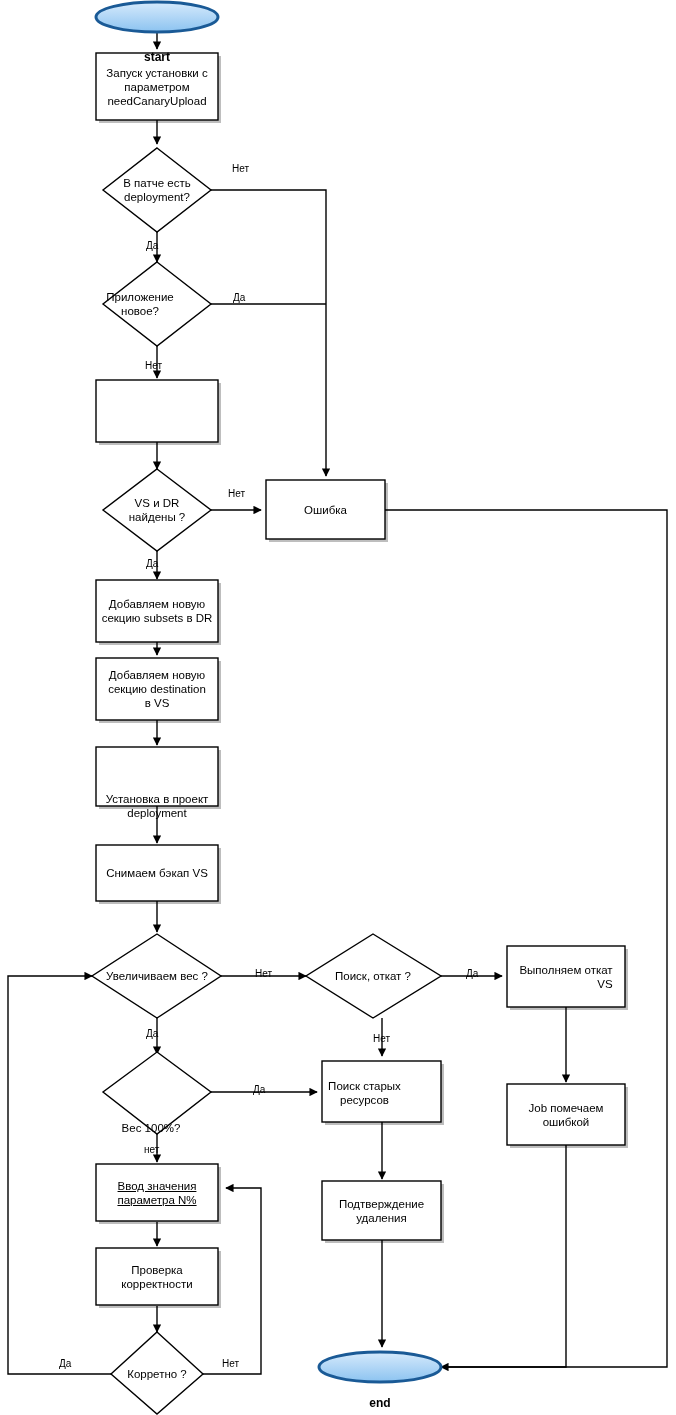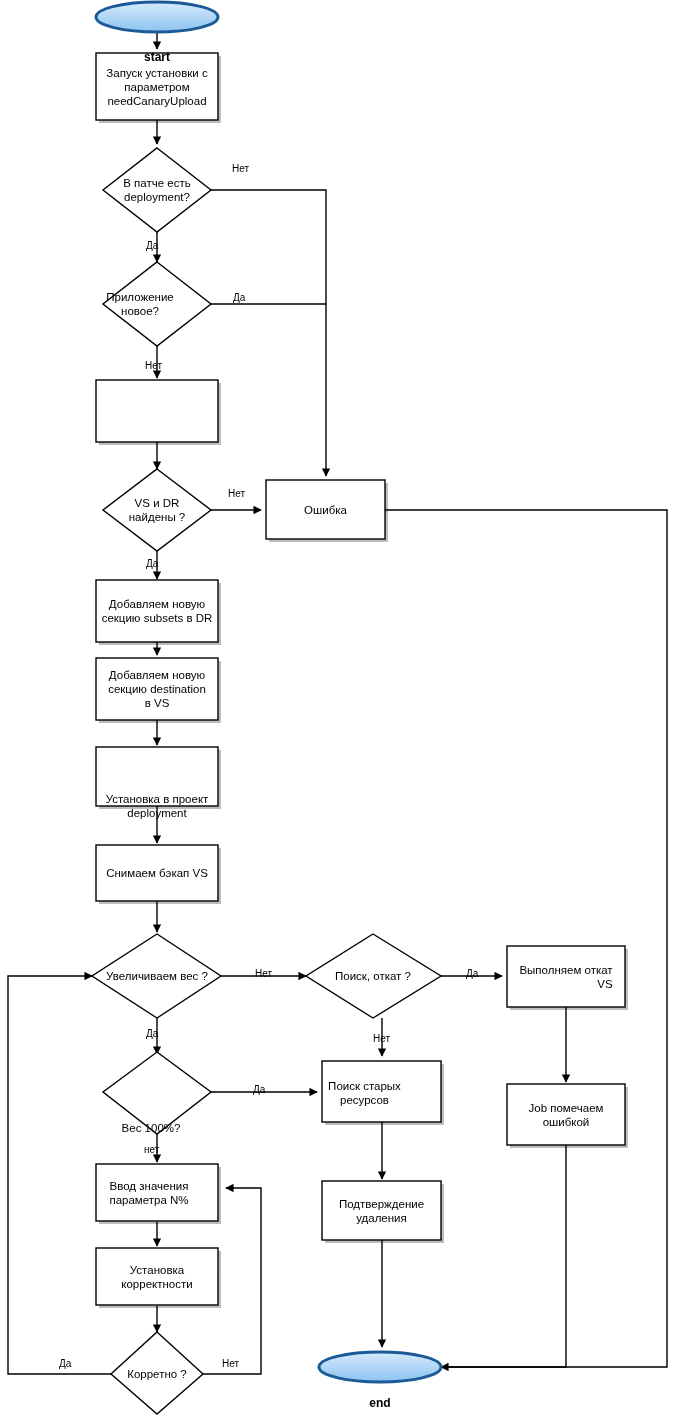--- a/index.html
+++ b/index.html
@@ -209,27 +209,27 @@
 VS</div>
 
   <div class="node-label" style="left:99px; top:1080px; width:104px; height:24px;margin-top:36px;">Вес 100%?</div>
 
   <div class="node-label" style="left:305px; top:1061px; width:119px; height:63px;">Поиск старых
 ресурсов</div>
 
   <div class="node-label" style="left:507px; top:1084px; width:118px; height:61px;">Job помечаем
 ошибкой</div>
 
-  <div class="node-label" style="left:88px; top:1164px; width:122px; height:57px;">Ввод значения
+  <div class="node-label" style="left:96px; top:1164px; width:122px; height:57px;text-decoration:underline;">Ввод значения
 параметра N%</div>
 
   <div class="node-label" style="left:322px; top:1181px; width:119px; height:59px;">Подтверждение
 удаления</div>
 
-  <div class="node-label" style="left:96px; top:1248px; width:122px; height:57px;">Установка
+  <div class="node-label" style="left:96px; top:1248px; width:122px; height:57px;">Проверка
 корректности</div>
 
   <div class="node-label" style="left:111px; top:1362px; width:92px; height:24px;">Корретно ?</div>
 
   <div class="node-label terminator-label" style="left:319px; top:1352px; width:122px; height:30px;margin-top:36px;">end</div>
 
   <div class="edge-label" style="left:232px; top:163px;">Нет</div>
 
   <div class="edge-label" style="left:146px; top:240px;">Да</div>
 

